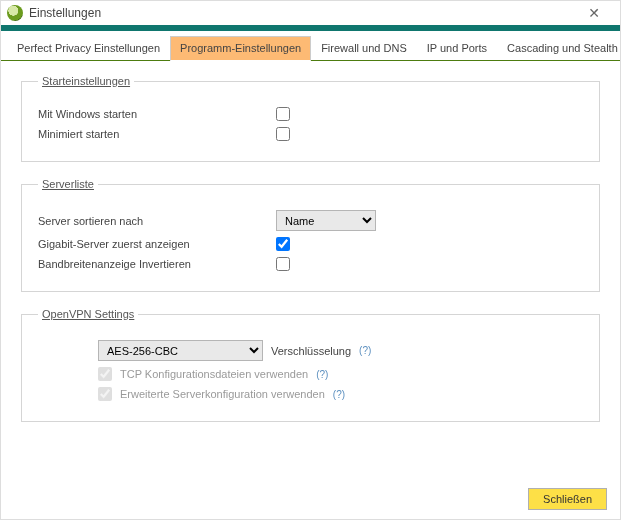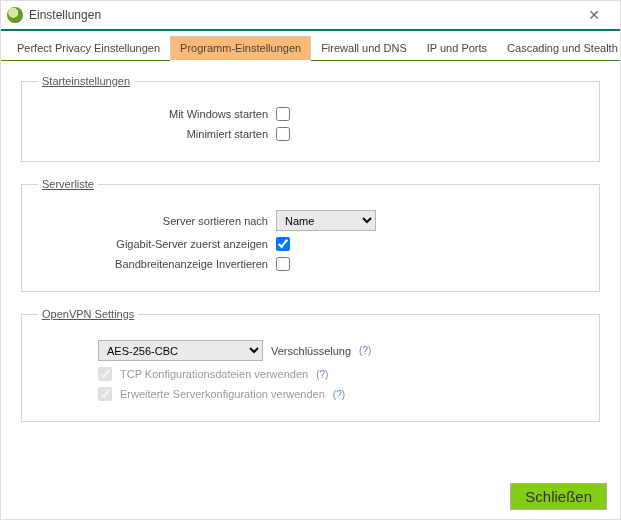--- a/index.html
+++ b/index.html
@@ -11,21 +11,21 @@
     width: 621px;
     height: 520px;
     overflow: hidden;
     border: 1px solid #ddd;
   }
   .titlebar {
     height: 30px;
     display: flex;
     align-items: center;
     padding: 0 6px;
-    border-bottom: 2px solid #0f766e;
+    border-bottom: 6px solid #0f766e;
   }
   .titlebar .app-icon {
     width: 16px; height: 16px;
     border-radius: 50%;
     background: radial-gradient(circle at 40% 35%, #d7e8a6 0 35%, #6b9b1e 36% 70%, #3f6a10 71% 100%);
     margin-right: 6px;
   }
   .titlebar .title { flex: 1; font-size: 12px; color: #444; }
   .titlebar .close {
     width: 40px; height: 28px;
@@ -68,21 +68,21 @@
     text-decoration: underline;
   }
   .row {
     display: flex;
     align-items: center;
     justify-content: flex-start;
     margin: 6px 0;
     gap: 8px;
   }
   .row .lbl {
-    text-align: right;
+    text-align: left;
     color: #444;
     flex: 0 0 230px;
   }
   .row .ctrl {
     display: flex;
     align-items: center;
     gap: 6px;
   }
   input[type=checkbox] {
     width: 14px; height: 14px;
@@ -111,23 +111,23 @@
     cursor: help;
   }
   .disabled { color: #9a9a9a; }
   .disabled input[type=checkbox] { opacity: 0.7; }
   .footer {
     position: absolute;
     bottom: 10px;
     right: 14px;
   }
   .btn {
-    font-size: 15px;
+    font-size: 11px;
     padding: 4px 14px;
-    background: #84cc16;
+    background: #fde047;
     border: 1px solid #b0b0b0;
     color: #333;
   }
 </style>
 </head>
 <body>
 
 <div class="titlebar">
   <div class="app-icon"></div>
   <div class="title">Einstellungen</div>

